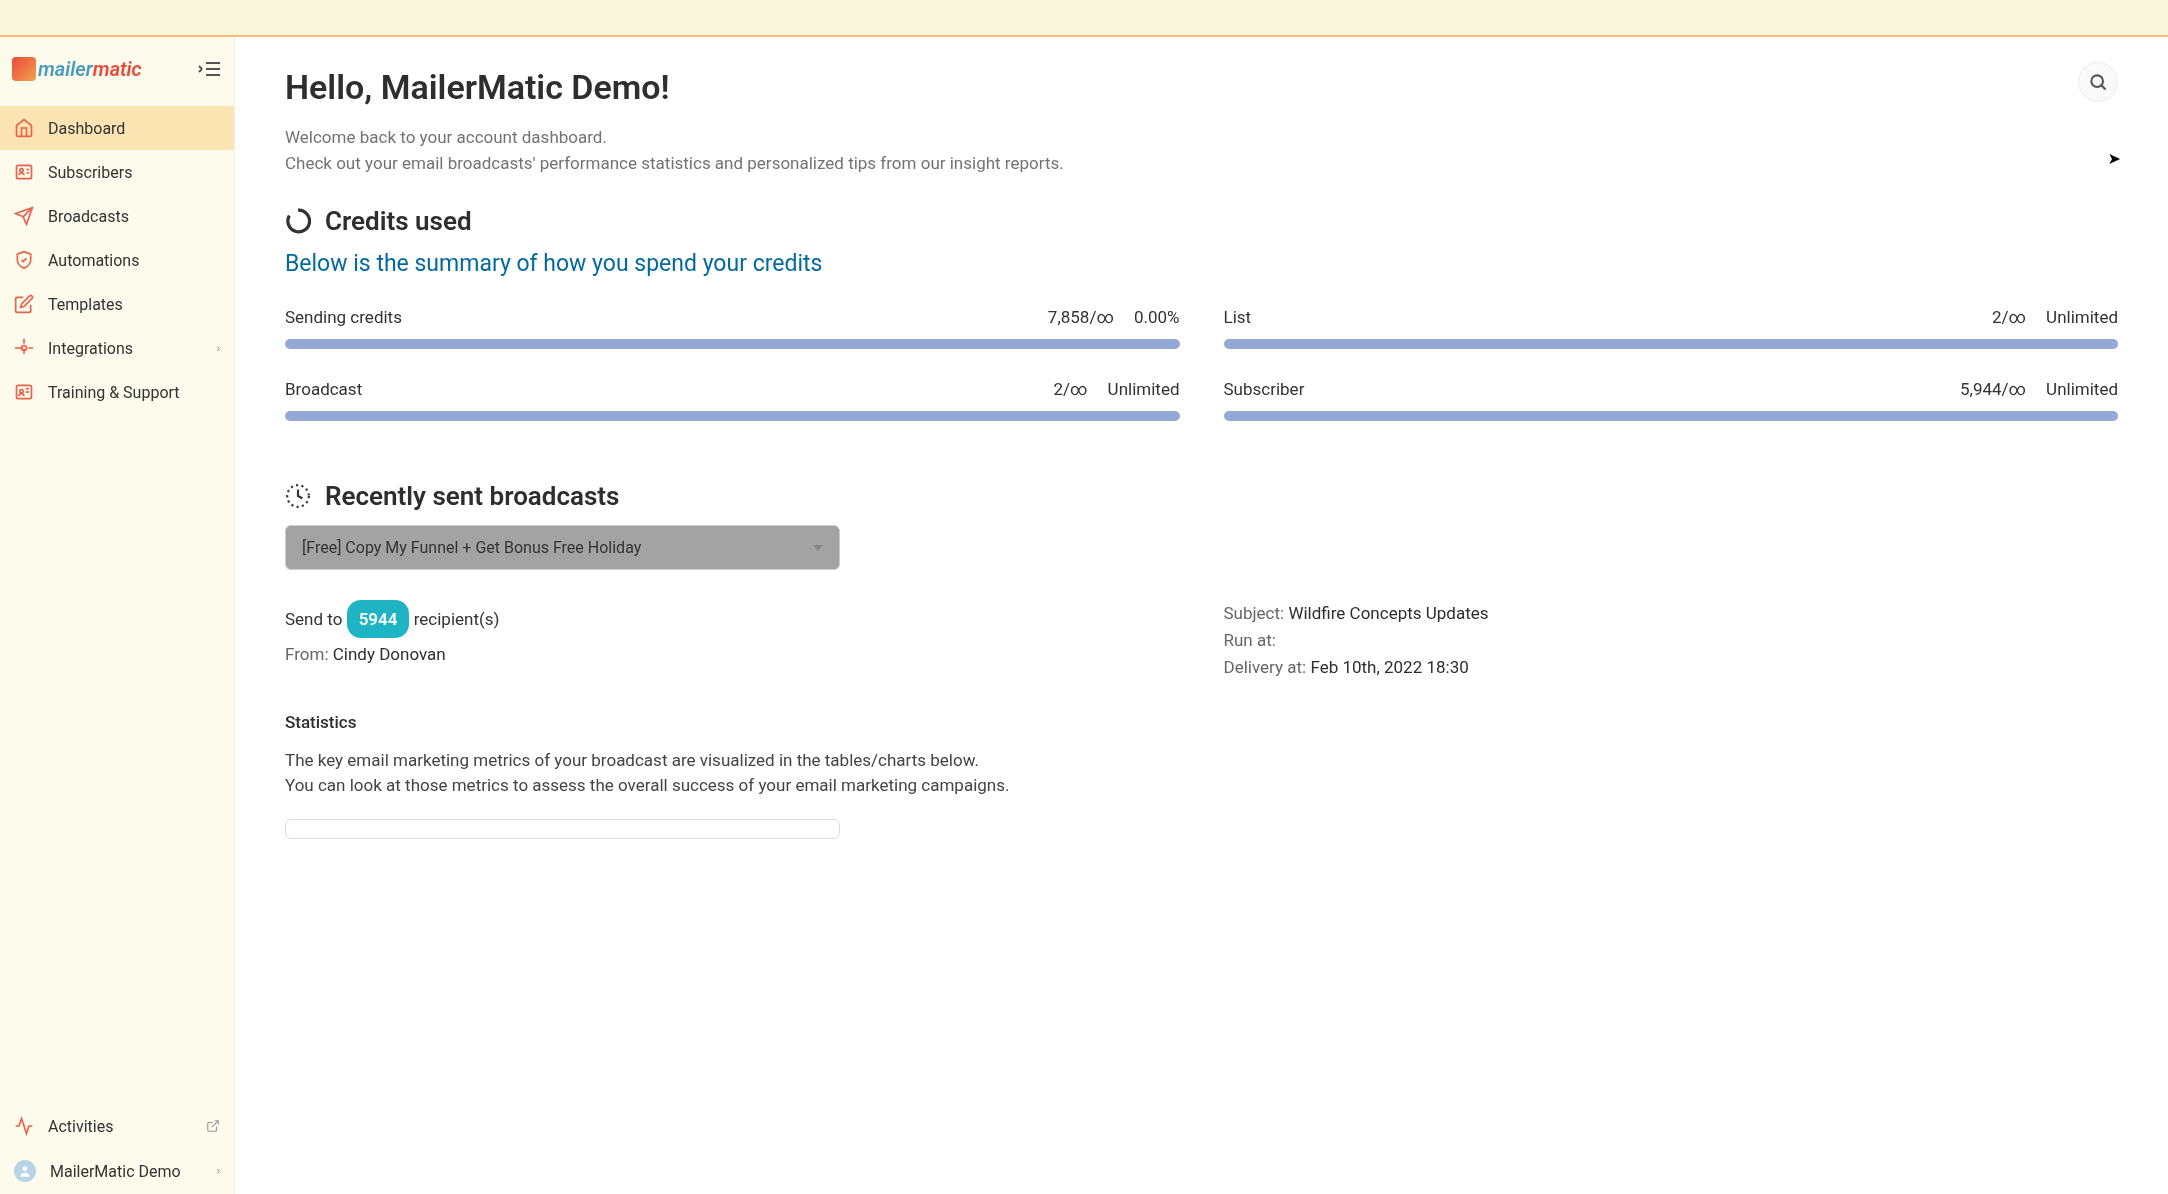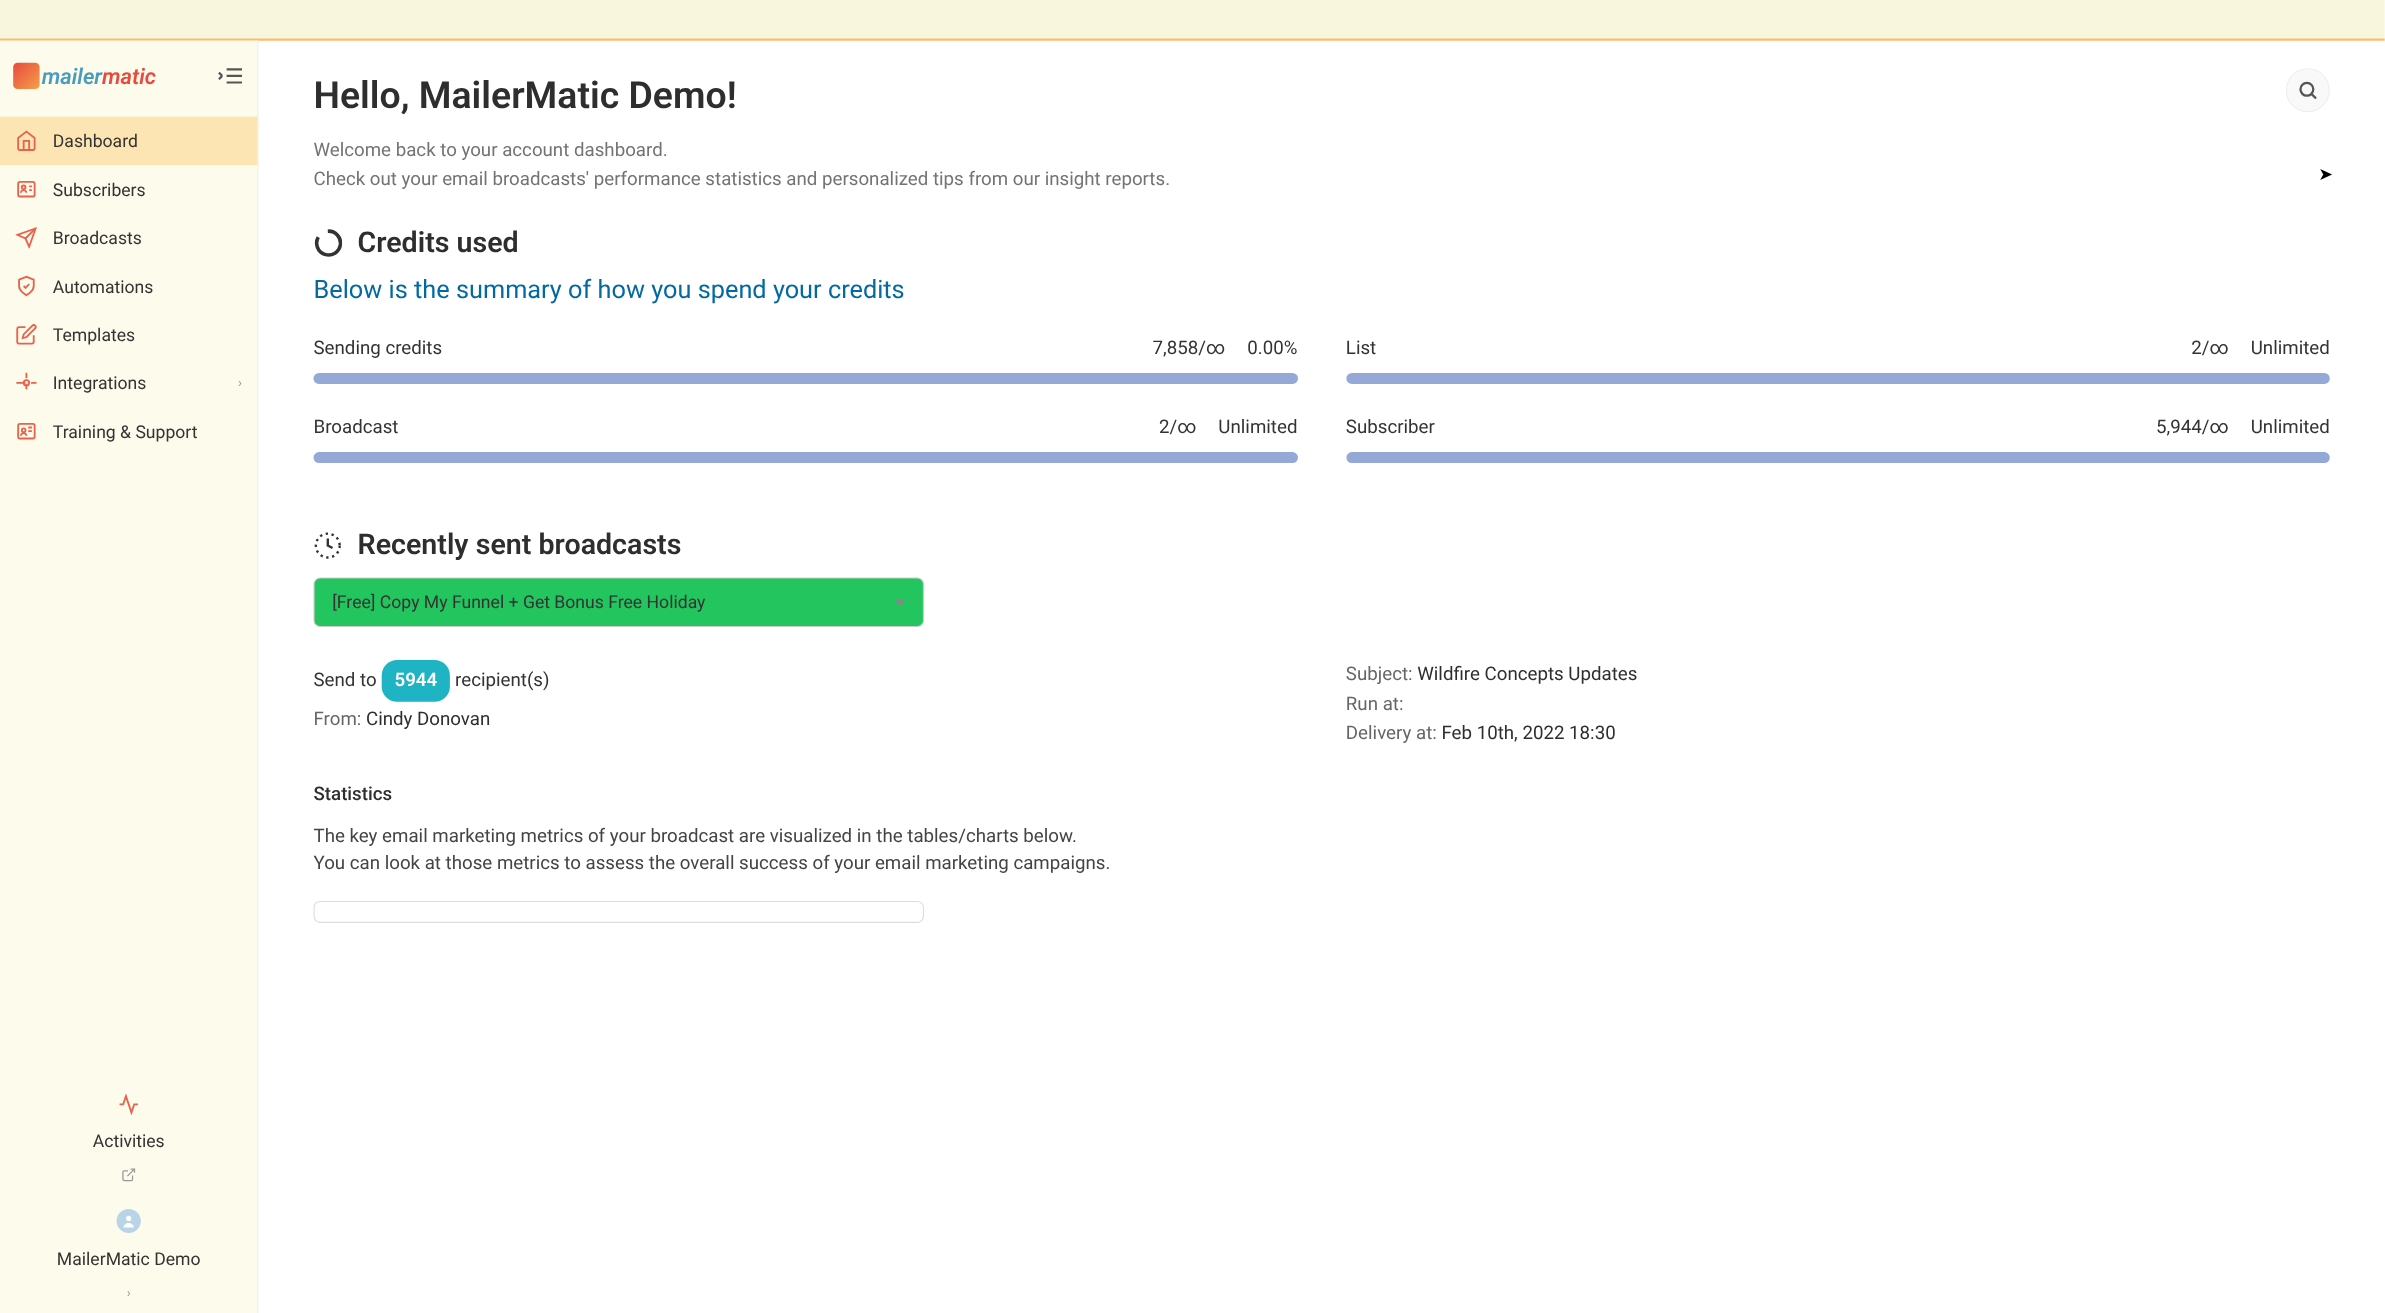--- a/index.html
+++ b/index.html
@@ -91,21 +91,20 @@
     .nav-chevron {
       color: #999;
       font-size: 12px;
     }
     .sidebar-bottom {
       list-style: none;
       padding-bottom: 0;
     }
     .sidebar-bottom .nav-item {
       padding: 12px 14px;
-      flex-direction: column;
     }
     .external-icon {
       color: #999;
       font-size: 14px;
     }
     .avatar-icon {
       width: 22px;
       height: 22px;
       background: #b8d4e6;
       border-radius: 50%;
@@ -193,21 +192,21 @@
       height: 10px;
       background: #94a9d8;
       border-radius: 5px;
       width: 100%;
     }
     .broadcast-select {
       width: 555px;
       padding: 12px 16px;
       border: 1px solid #ccc;
       border-radius: 6px;
-      background: #22c55e;
+      background: #a3a3a3;
       font-size: 16px;
       color: #333;
       margin-bottom: 30px;
       display: flex;
       justify-content: space-between;
       align-items: center;
       cursor: pointer;
     }
     .broadcast-details {
       display: grid;

